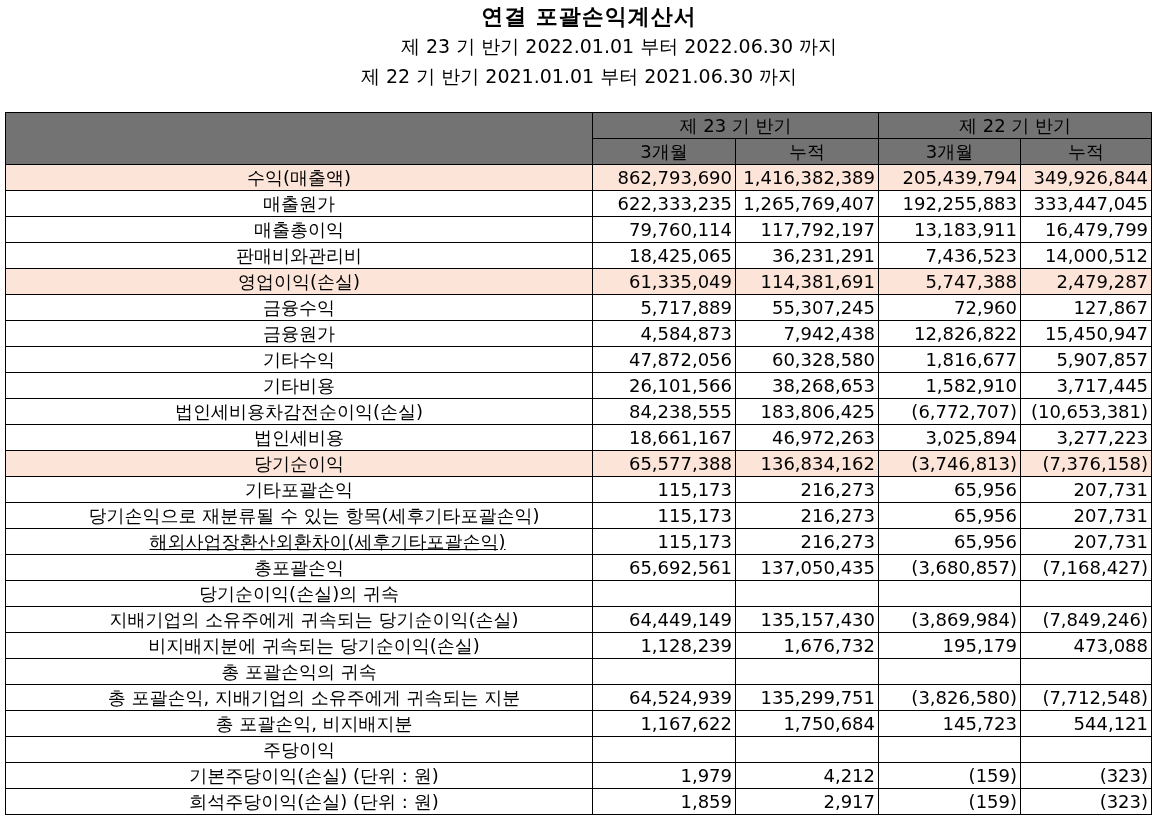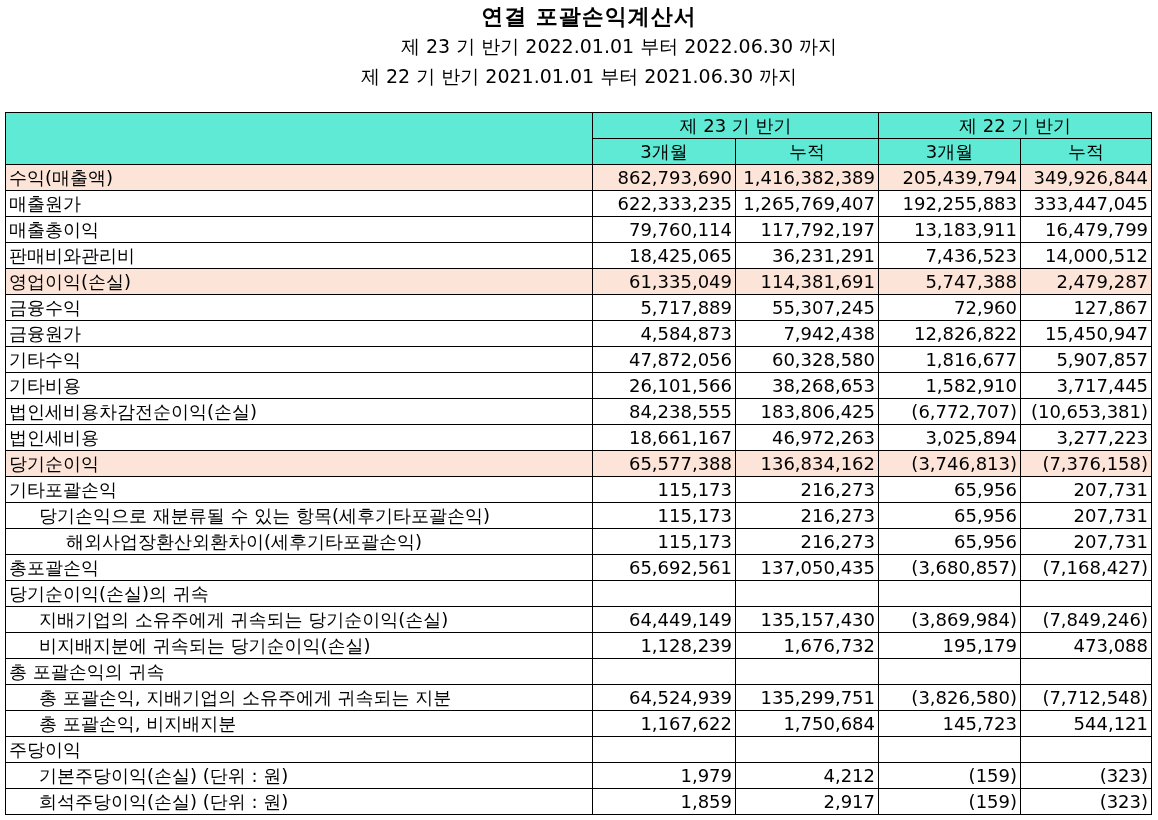--- a/index.html
+++ b/index.html
@@ -4,26 +4,26 @@
 <style>
   html, body { margin:0; padding:0; background:#ffffff; }
   body { width:1158px; height:820px; position:relative; font-family:"DejaVu Sans","Liberation Sans",sans-serif; color:#000; overflow:hidden; }
   .title { position:absolute; left:10px; width:1158px; top:2px; text-align:center; font-size:22px; font-weight:bold; letter-spacing:1px; }
   .sub { position:absolute; left:0; width:1158px; text-align:center; font-size:19px; }
   .sub1 { top:34px;padding-left:40px; }
   .sub2 { top:64px; }
   .unit { position:absolute; right:8px; top:88px; font-size:18px;margin-top:40px; }
   table { position:absolute; left:5px; top:112px; border-collapse:collapse; table-layout:fixed; width:1146px; }
   td, th { border:1px solid #000; padding:0 3px; height:25px; font-size:18px; font-weight:normal; white-space:nowrap; overflow:hidden; line-height:24px; }
-  th { background:#5eead4; text-align:center; }
+  th { background:#737373; text-align:center; }
   td.num { text-align:right; padding-right:3px; }
-  td.lbl { text-align:left; }
+  td.lbl { text-align:center; }
   tr.hl td { background:#fde4d8; }
   .ind1 { padding-left:33px; }
-  .ind2 { padding-left:60px; }
+  .ind2 { padding-left:60px;text-decoration:underline; }
 </style>
 </head>
 <body>
 
 <div class="title">연결 포괄손익계산서</div>
 <div class="sub sub1">제 23 기 반기 2022.01.01 부터 2022.06.30 까지</div>
 <div class="sub sub2">제 22 기 반기 2021.01.01 부터 2021.06.30 까지</div>
 <div class="unit">(단위 : 천원)</div>
 
 <table>

